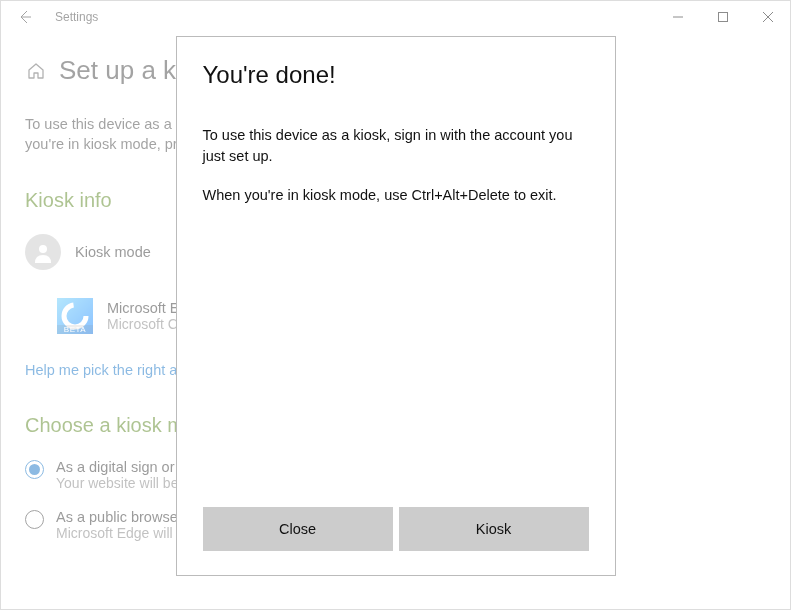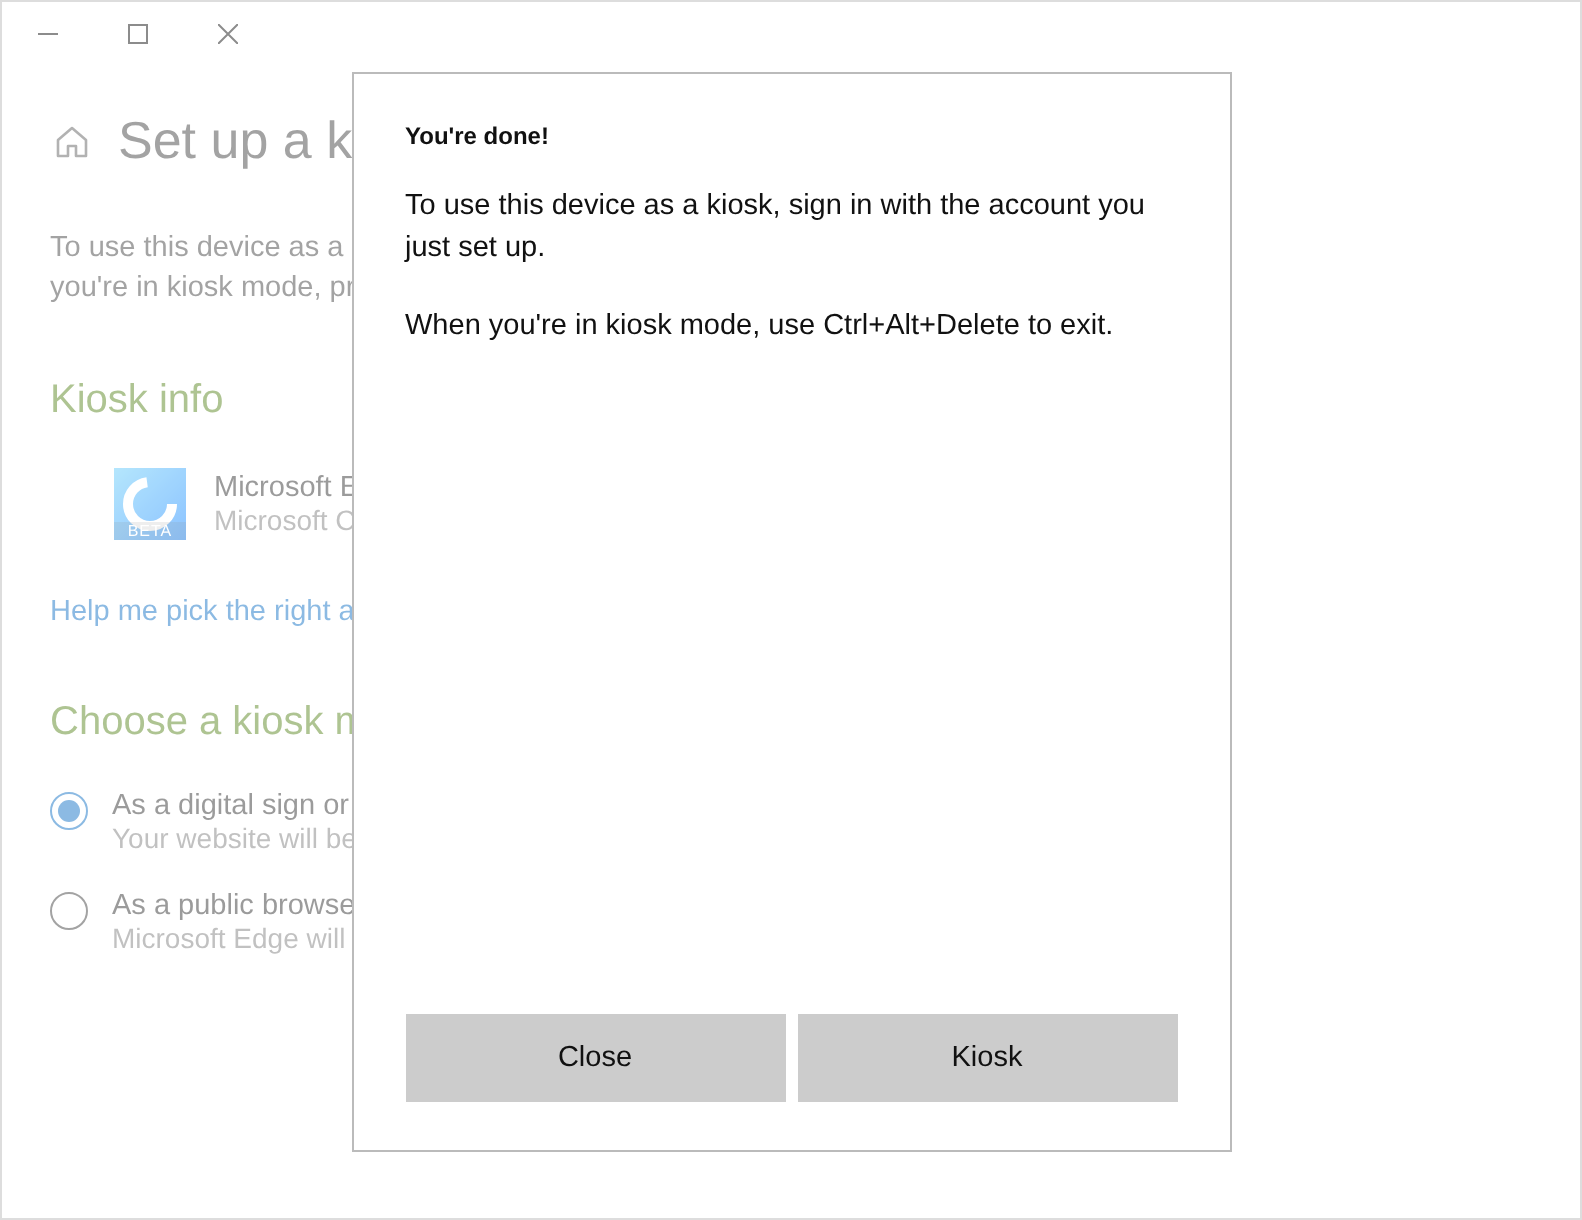--- a/index.html
+++ b/index.html
@@ -34,31 +34,40 @@
     .radio { width: 19px; height: 19px; border: 1px solid #333; border-radius: 50%; flex-shrink: 0; display:flex; align-items:center; justify-content:center; margin-top:1px;}
     .radio.selected { border-color: #0067c0; }
     .radio.selected::after { content:""; width:11px; height:11px; border-radius:50%; background:#0067c0;}
     .radio-label { font-size: 14.5px; color: #222; }
     .radio-sub { font-size: 14px; color: #777; }
     
     
     .scrim { position:absolute; inset:0; background:rgba(255,255,255,0.55); }
     
     .dialog { position:absolute; left:50%; transform:translateX(-50%); top:35px; width:440px; height:540px; background:#fff; border:1px solid #bbb; padding:24px 26px; display:flex; flex-direction:column;}
-    .dialog-title { font-size: 12px; font-weight: 700; margin-bottom: 18px; color:#111;}
+    .dialog-title { font-size: 24px; font-weight: 400; margin-bottom: 36px; color:#111;}
     .dialog-text { font-size: 14.5px; color: #111; line-height: 1.45; margin-bottom: 18px;}
     .dialog-buttons { margin-top:auto; display:flex; gap:6px;}
     .dialog-btn { flex:1; height:44px; background:#ccc; border:none; font-size:14.5px; cursor:pointer; color:#111;}
     
     svg { display:block; }
   </style>
 </head>
 <body>
 
 <div class="titlebar">
+  <div class="titlebar-left">
+    <div class="back-btn">
+      <svg width="16" height="16" viewBox="0 0 16 16">
+          <path d="M10 2 L4 8 L10 14" stroke="#333" stroke-width="1" fill="none"></path>
+          <path d="M4 8 H14" stroke="#333" stroke-width="1"></path>
+        </svg>
+    </div>
+    <div class="titlebar-title">Settings</div>
+  </div>
   <div class="window-controls">
     <div class="window-ctrl">
         <svg width="10" height="10">
           <path d="M0 5 H10" stroke="#000" stroke-width="1"></path>
         </svg>
       </div>
     <div class="window-ctrl">
         <svg width="10" height="10">
           <rect x="0.5" y="0.5" width="9" height="9" stroke="#000" fill="none"></rect>
         </svg>
@@ -78,20 +87,31 @@
           <path d="M2 8 L9 2 L16 8 V16 H11 V11 H7 V16 H2 Z" stroke="#555" stroke-width="1.3" fill="none" stroke-linejoin="round"></path>
         </svg>
     </div>
     <div class="page-title">Set up a kiosk</div>
   </div>
 
   <div class="intro-text">To use this device as a kiosk, sign in with the account you just set up. When you're in kiosk mode, press Ctrl+Alt+Delete to exit.</div>
 
   <div class="section-title">Kiosk info</div>
 
+  <div class="info-row">
+    <div class="user-avatar">
+      <svg width="22" height="22" viewBox="0 0 22 22">
+          <circle cx="11" cy="8" r="4" fill="#fff"></circle>
+          <path d="M3 22 Q3 14 11 14 Q19 14 19 22" fill="#fff"></path>
+        </svg>
+    </div>
+    <div>
+      <div class="info-label">Kiosk mode</div>
+    </div>
+  </div>
 
   <div class="info-row">
     <div class="edge-icon">
       <svg width="36" height="30" viewBox="0 0 36 30" style="position:absolute;top:2px;">
           <circle cx="18" cy="16" r="11" fill="none" stroke="#fff" stroke-width="5" stroke-dasharray="50 20"></circle>
         </svg>
       <div class="beta">BETA</div>
     </div>
     <div>
       <div class="info-label">Microsoft Edge Beta</div>

